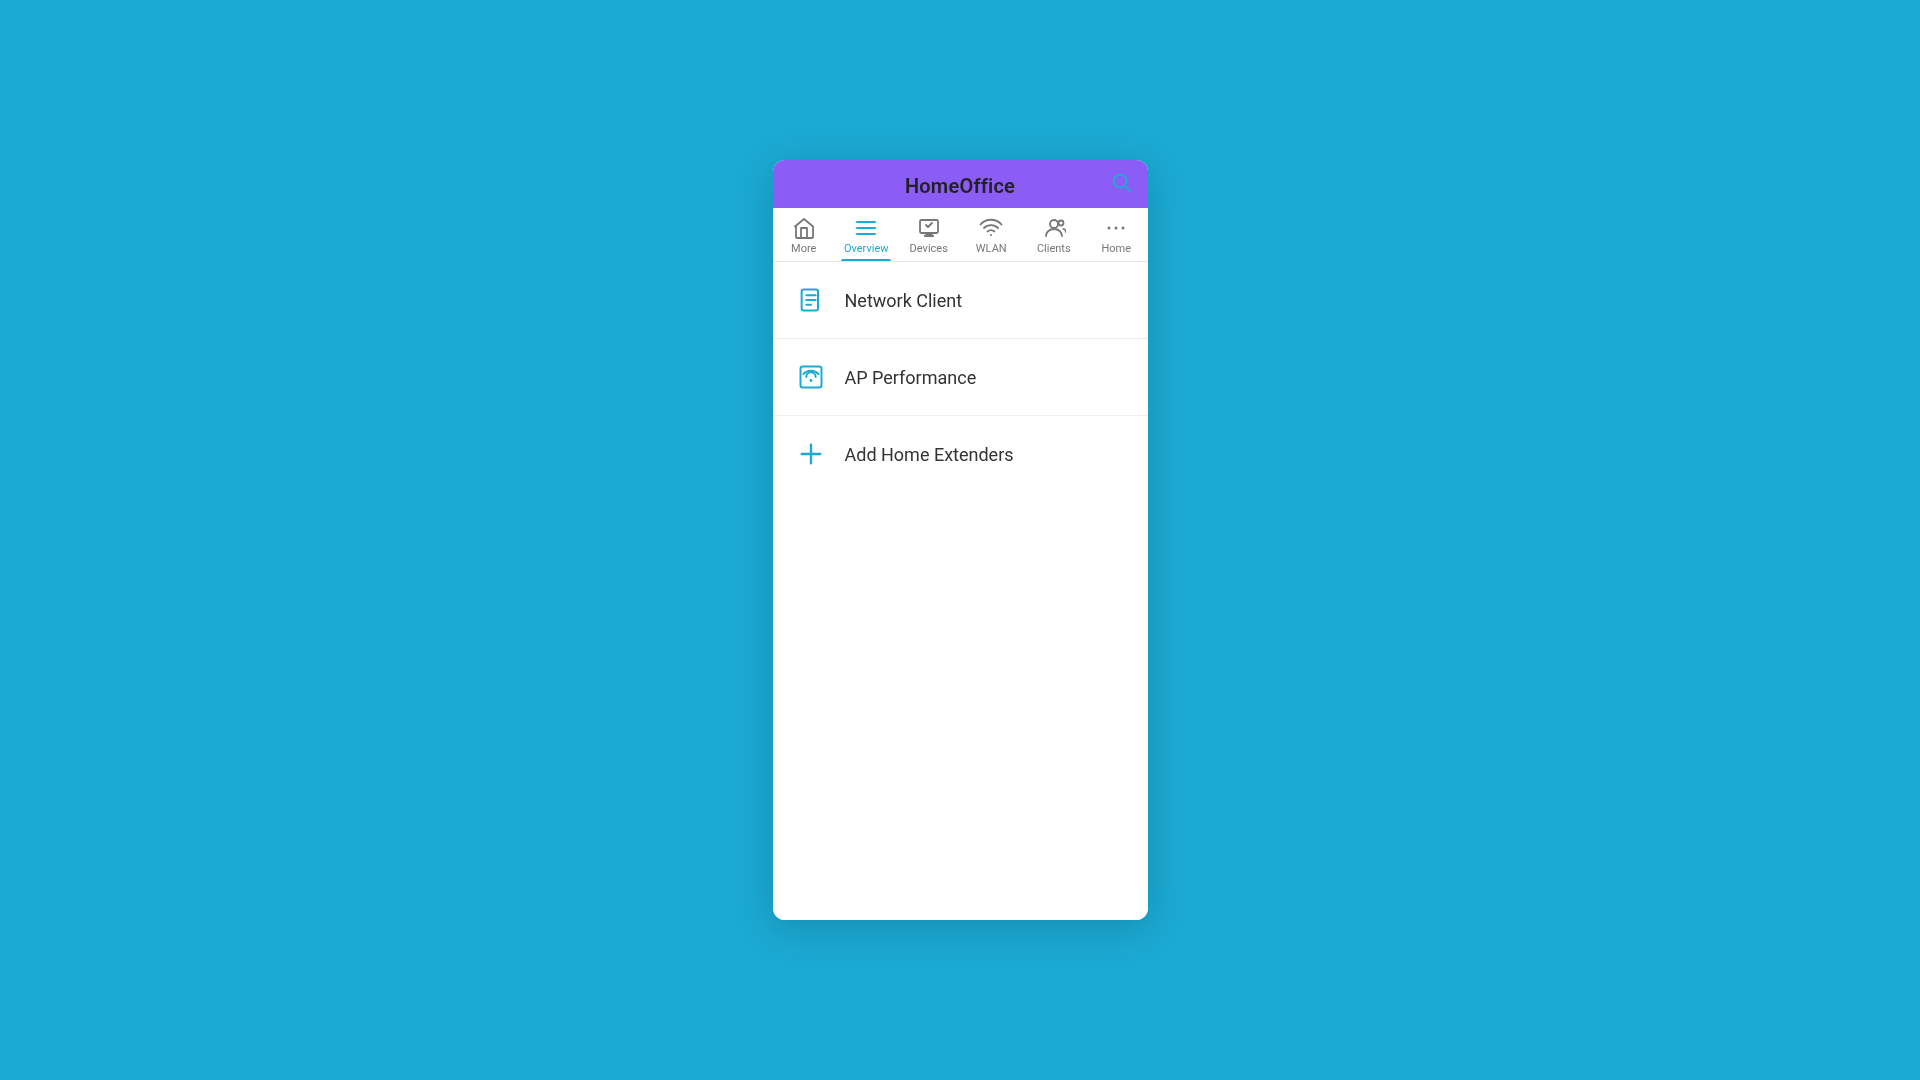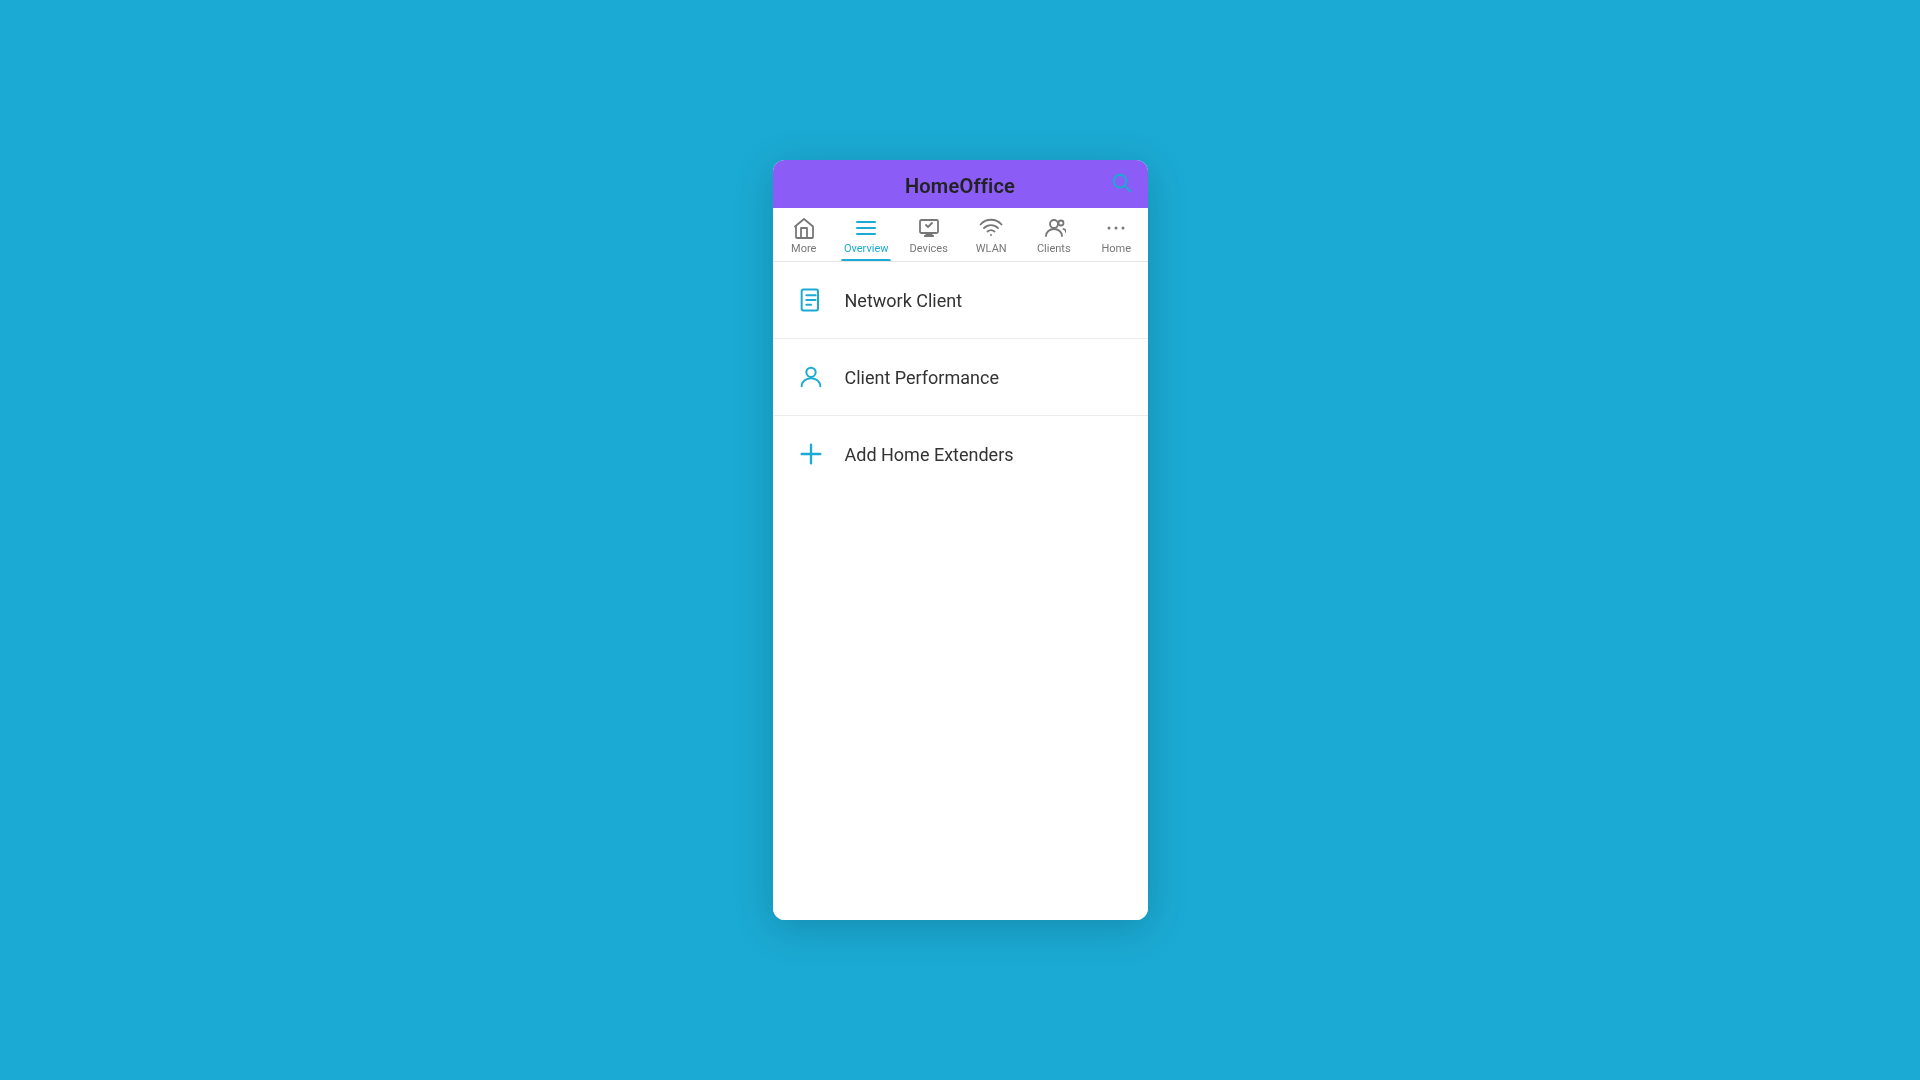--- a/index.html
+++ b/index.html
@@ -206,30 +206,32 @@
           <rect x="4" y="3" width="14" height="18" rx="1.5"></rect>
           <line x1="8" y1="8" x2="16" y2="8"></line>
           <line x1="8" y1="12" x2="16" y2="12"></line>
           <line x1="8" y1="16" x2="12" y2="16"></line>
         </svg>
       </div>
       <span class="menu-item-label">Network Client</span>
     </div>
 
 
-
     <div class="menu-item">
       <div class="menu-item-icon">
         <svg viewBox="0 0 24 24" fill="none" stroke="#1baad4" stroke-width="1.7" stroke-linecap="round" stroke-linejoin="round">
-          <circle cx="12" cy="8" r="4"></circle>
-          <path d="M4 20c0-4 3.6-7 8-7s8 3 8 7"></path>
+          <rect x="3" y="3" width="18" height="18" rx="2"></rect>
+          <path d="M8 12a4 4 0 018 0"></path>
+          <path d="M5.5 9.5a9 9 0 0113 0"></path>
+          <circle cx="12" cy="15" r="1.2" fill="#1baad4" stroke="none"></circle>
         </svg>
       </div>
-      <span class="menu-item-label">Client Performance</span>
-    </div>
+      <span class="menu-item-label">AP Performance</span>
+    </div>
+
 
     <div class="menu-item">
       <div class="menu-item-icon">
         <svg viewBox="0 0 24 24" fill="none" stroke="#1baad4" stroke-width="2" stroke-linecap="round" stroke-linejoin="round">
           <line x1="12" y1="4" x2="12" y2="20"></line>
           <line x1="4" y1="12" x2="20" y2="12"></line>
         </svg>
       </div>
       <span class="menu-item-label">Add Home Extenders</span>
     </div>

